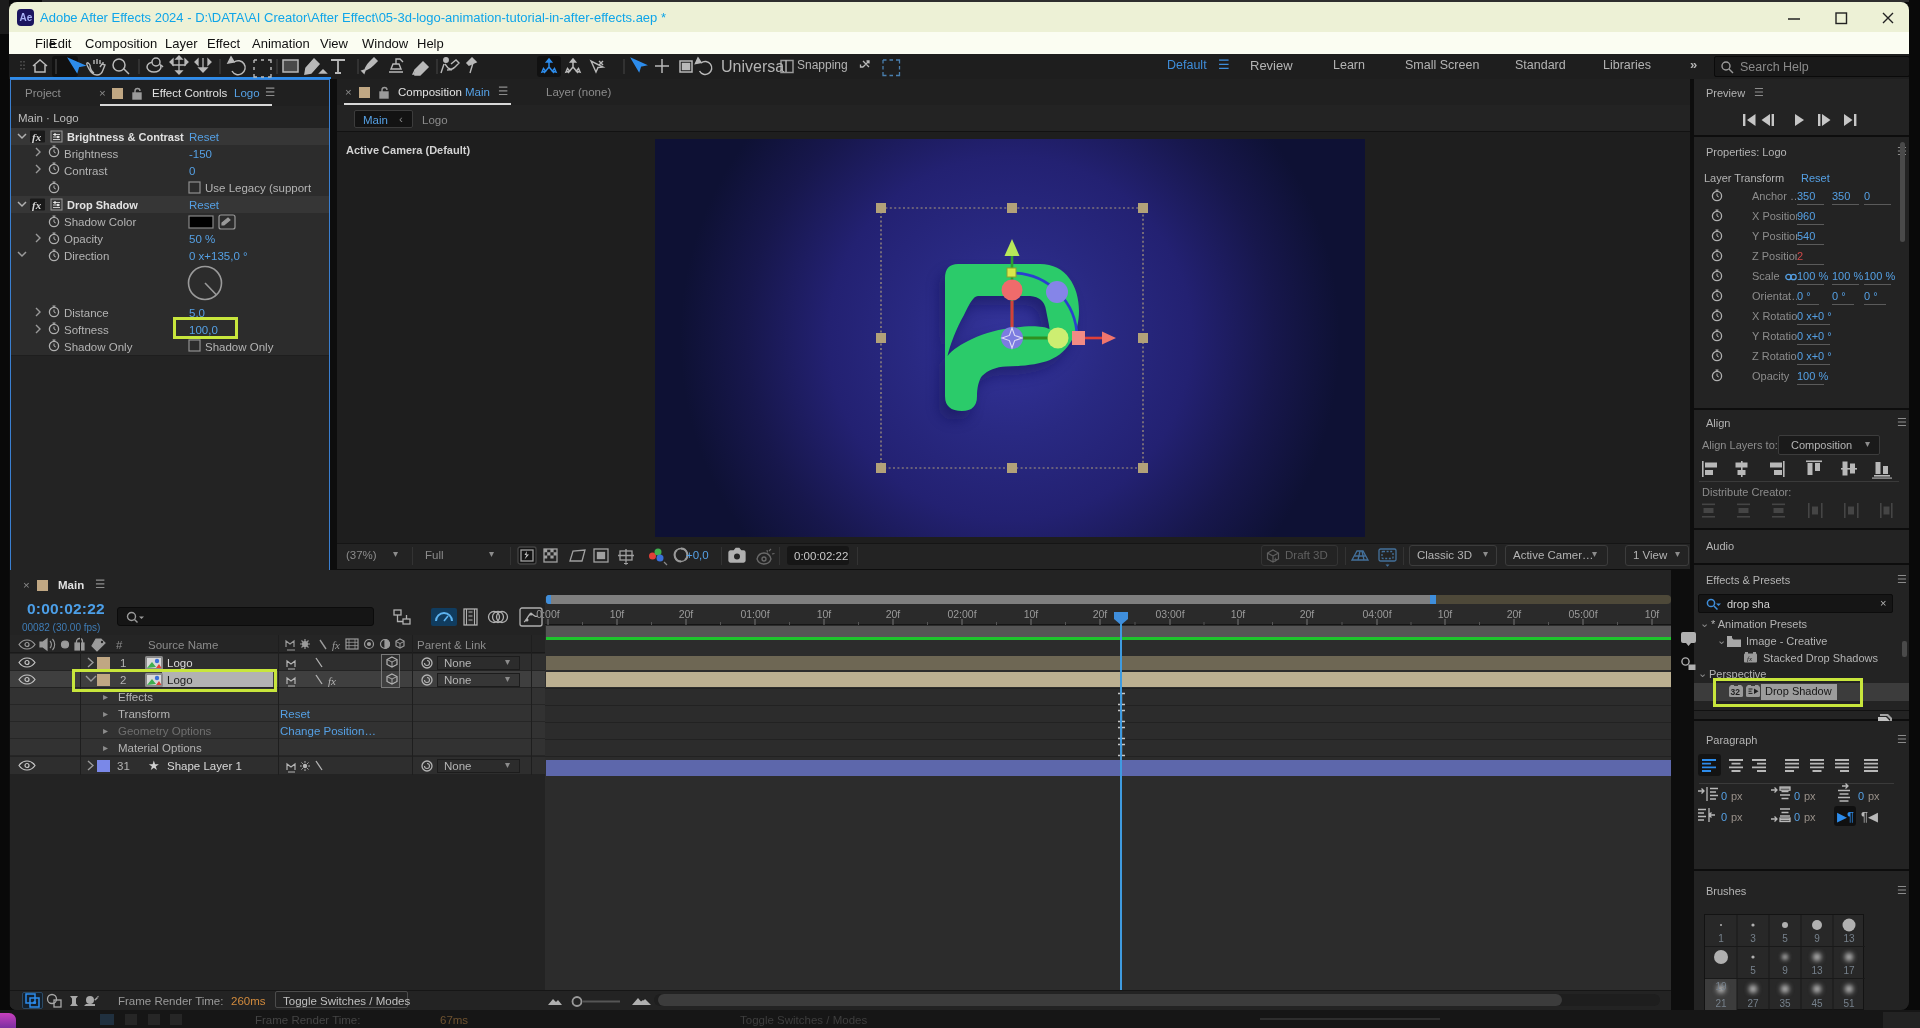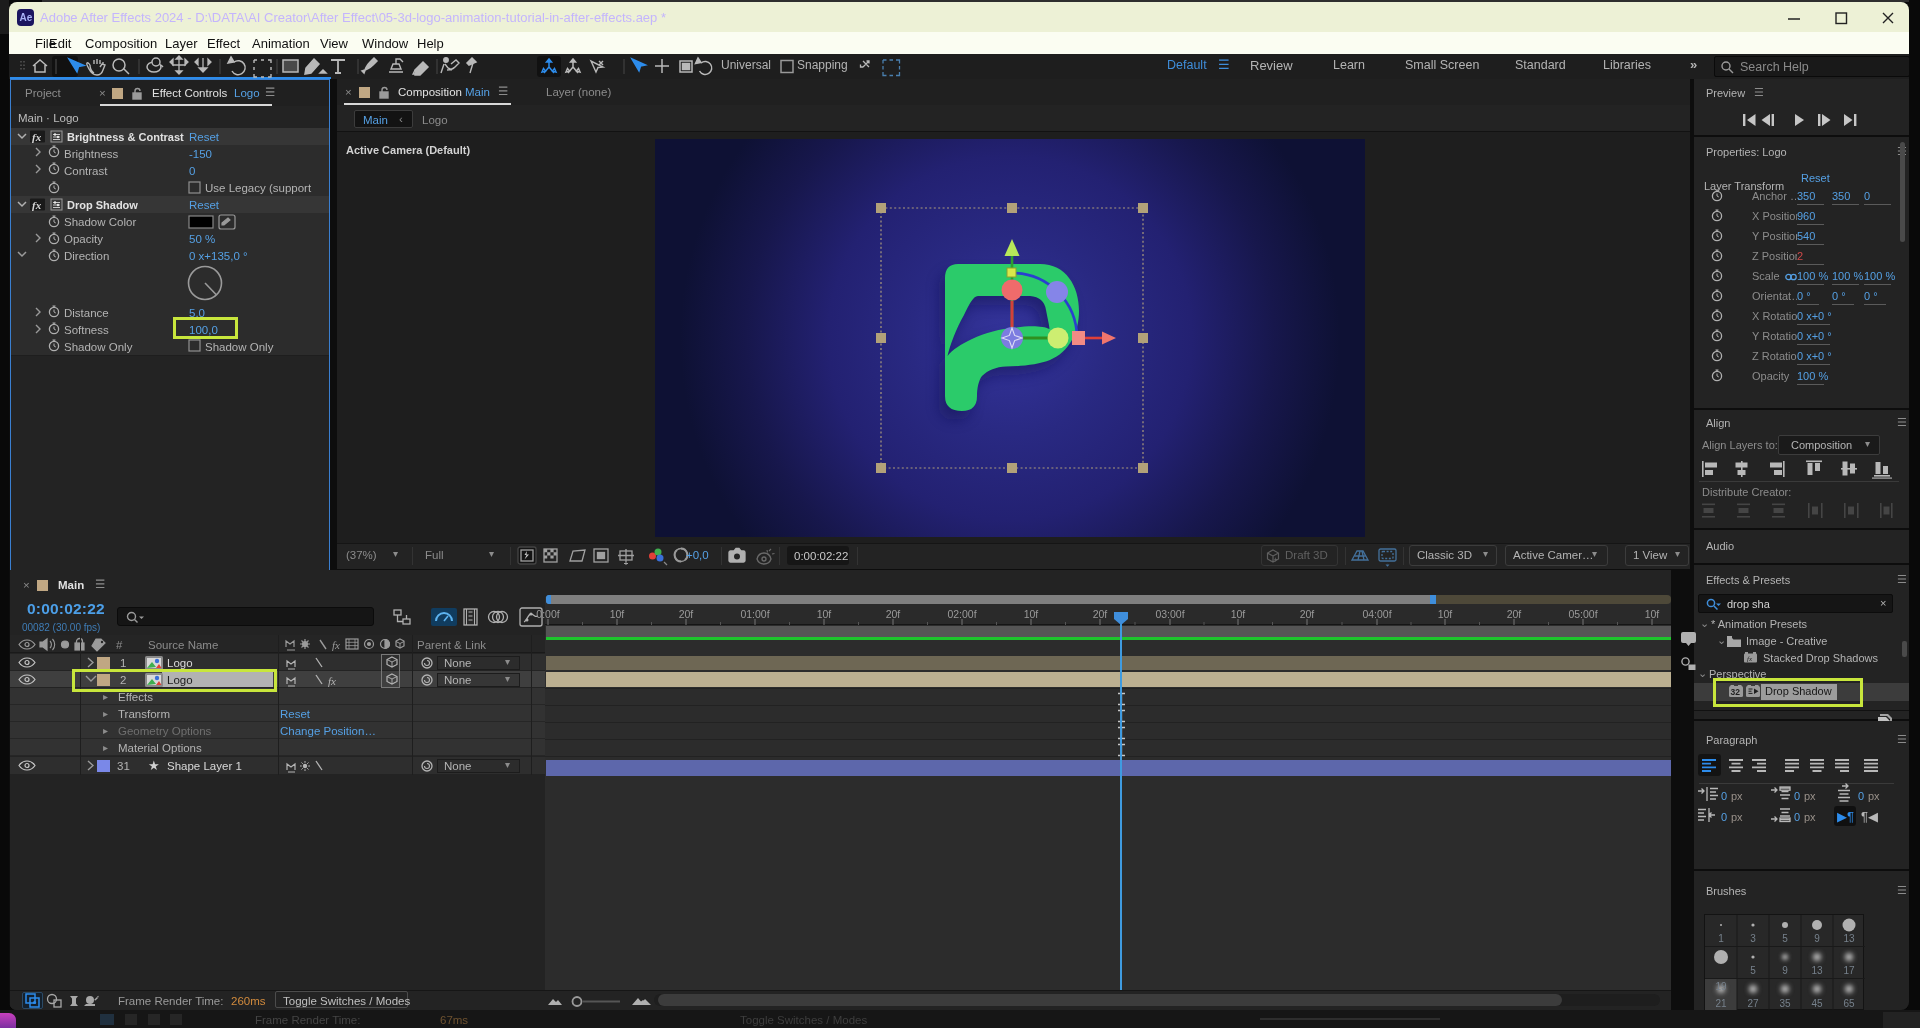--- a/index.html
+++ b/index.html
@@ -20,21 +20,21 @@
 <div class="ab" style="left:0;top:0;width:1920px;height:1028px;background:#090909;"></div>
 <div class="ab" style="left:0;top:0;width:9px;height:34px;background:#1c1c1c;"></div>
 <div class="ab" style="left:42px;top:0;width:1867px;height:2px;background:#2e2e2e;"></div>
 
 <div class="ab" style="left:9px;top:2px;width:1900px;height:1008px;background:#151515;border-radius:8px;overflow:hidden;">
 <div class="ab" id="win" style="left:0;top:0;width:1900px;height:1008px;">
 
 <div class="ab" style="left:0;top:0;width:1900px;height:30px;background:#edf1d6;"></div>
 <div class="ab" style="left:8px;top:7px;width:17px;height:17px;background:#1b155f;border-radius:4px;"></div>
 <div class="t" style="left:10.5px;top:11px;font-size:10px;font-weight:bold;color:#a9b3f7;">Ae</div>
-<div class="t" style="left:31px;top:9px;font-size:13px;color:#c4b5fd;">Adobe After Effects 2024 - D:\DATA\AI Creator\After Effect\05-3d-logo-animation-tutorial-in-after-effects.aep *</div>
+<div class="t" style="left:31px;top:9px;font-size:13px;color:#0ea5e9;">Adobe After Effects 2024 - D:\DATA\AI Creator\After Effect\05-3d-logo-animation-tutorial-in-after-effects.aep *</div>
 <svg style="left:1779px;top:8px;" width="120" height="18" viewBox="0 0 120 18">
 <path d="M0 9h12" stroke="#222" stroke-width="1.4"></path>
 <rect x="48" y="3" width="10.5" height="10.5" fill="none" stroke="#222" stroke-width="1.4"></rect>
 <path d="M95 3l10 10M105 3l-10 10" stroke="#222" stroke-width="1.4"></path>
 </svg>
 
 <div class="ab" style="left:0;top:30px;width:1900px;height:22px;background:#fbfdf2;"></div>
 <div class="t" style="left:8px;top:35px;font-size:13px;color:#101010;">
 <span style="position:absolute;left:18px;">File</span>
 <span style="position:absolute;left:32px;">Edit</span>
@@ -97,21 +97,21 @@
 <rect x="663" y="7" width="12" height="11"></rect>
         <rect x="665.5" y="9.5" width="7" height="6" fill="#b9b9b9"></rect>
 <path d="M684 9a6.5 6.5 0 1 1-1.5 8"></path>
         <path d="M681 4l3 4.5-5.5 1z" fill="#b9b9b9"></path>
 <rect x="764" y="6.5" width="12" height="12" stroke="#999"></rect>
 <path d="M846 7l6 6m0-6l-6 6m3.5-6h2.5v2.5m-8.5 1v2.5h2.5" stroke-width="1.3"></path>
 <g stroke="#4a7fae">
           <path d="M866 6h3.5m3 0h3.5m3 0h3.5v3.5m0 2.5v3.5m0 2.5v3.5h-3.5m-3 0h-3.5m-3 0h-3.5v-3.5m0-2.5v-3.5m0-2.5v-3.5" stroke-width="1.3"></path>
         </g>
 </svg>
-<div class="t g" style="left:712px;top:57px;font-size:12px;">Universal</div>
+<div class="t g" style="left:712px;top:57px;font-size:16px;">Universal</div>
 <div class="t g" style="left:788px;top:57px;font-size:12px;">Snapping</div>
 <div class="t" style="left:1158px;top:57px;font-size:12.5px;color:#3f8edb;">Default</div>
 <div class="t" style="left:1209px;top:56px;font-size:13px;color:#3f8edb;">☰</div>
 <div class="t g" style="left:1241px;top:57px;font-size:13px;">Review</div>
 <div class="t g" style="left:1324px;top:57px;font-size:12.5px;">Learn</div>
 <div class="t g" style="left:1396px;top:57px;font-size:12.5px;">Small Screen</div>
 <div class="t g" style="left:1506px;top:57px;font-size:12.5px;">Standard</div>
 <div class="t g" style="left:1594px;top:57px;font-size:12.5px;">Libraries</div>
 <div class="t g" style="left:1681px;top:56px;font-size:13px;font-weight:bold;">»</div>
 <div class="ab" style="left:1705px;top:54px;width:196px;height:21px;background:#191919;border:1px solid #0a0a0a;border-radius:2px;"></div>
@@ -388,21 +388,21 @@
             <path d="M80 1l8.5 6L80 13z"></path>
 <path d="M102 1l8.5 6-8.5 6z"></path>
             <rect x="112" y="1" width="2.4" height="12"></rect>
 </svg>
 </div>
 
 <div class="panel" style="left:0;top:58px;width:215px;height:271px;">
 <div class="t g" style="left:12px;top:10px;">Properties: Logo</div>
           <div class="t dg" style="left:203px;top:9px;">☰</div>
 <div class="ab" style="left:206px;top:5px;width:5px;height:100px;background:#4a4a4a;border-radius:3px;"></div>
-<div class="t g" style="left:10px;top:36px;margin-top:8px;">Layer Transform</div>
+<div class="t g" style="left:10px;top:36px;">Layer Transform</div>
           <div class="t bl" style="left:107px;top:36px;">Reset</div>
 <svg style="left:18px;top:52px;" width="14" height="262" viewBox="0 0 14 262" fill="none" stroke="#b0b0b0">
 <defs>
               <g id="sw2">
                 <circle cx="5" cy="7" r="4.6" stroke-width="1.3"></circle>
                 <path d="M3.5 1h3M5 1v2" stroke-width="1.2"></path>
                 <path d="M5 4.5V7l1.8 1" stroke-width="1"></path>
               </g>
             </defs>
 <use href="#sw2" x="0" y="0"></use>
@@ -663,21 +663,21 @@
 <span class="t" style="left:144px;top:19px;transform:translateX(-50%);">13</span>
 <span class="t" style="left:16px;top:51px;transform:translateX(-50%);margin-top:16px;">19</span>
 <span class="t" style="left:48px;top:51px;transform:translateX(-50%);">5</span>
 <span class="t" style="left:80px;top:51px;transform:translateX(-50%);">9</span>
 <span class="t" style="left:112px;top:51px;transform:translateX(-50%);">13</span>
 <span class="t" style="left:144px;top:51px;transform:translateX(-50%);">17</span>
 <span class="t" style="left:16px;top:84px;transform:translateX(-50%);">21</span>
 <span class="t" style="left:48px;top:84px;transform:translateX(-50%);">27</span>
 <span class="t" style="left:80px;top:84px;transform:translateX(-50%);">35</span>
 <span class="t" style="left:112px;top:84px;transform:translateX(-50%);">45</span>
-<span class="t" style="left:144px;top:84px;transform:translateX(-50%);">65</span>
+<span class="t" style="left:144px;top:84px;transform:translateX(-50%);">51</span>
 </div>
 </div>
 </div>
 
 <div class="panel" id="tl" style="left:1px;top:568px;width:1661px;height:440px;overflow:hidden;font-size:11.5px;">
 <div class="t dg" style="left:13px;top:10px;">×</div>
 <div class="ab" style="left:27px;top:10px;width:11px;height:11px;background:#c0a783;"></div>
 <div class="t" style="left:48px;top:10px;font-weight:bold;color:#e0e0e0;">Main</div>
 <div class="t dg" style="left:85px;top:9px;">☰</div>
 <div class="t" style="left:17px;top:31px;font-size:15.5px;font-weight:bold;color:#4c9fe8;letter-spacing:0.2px;">0:00:02:22</div>

